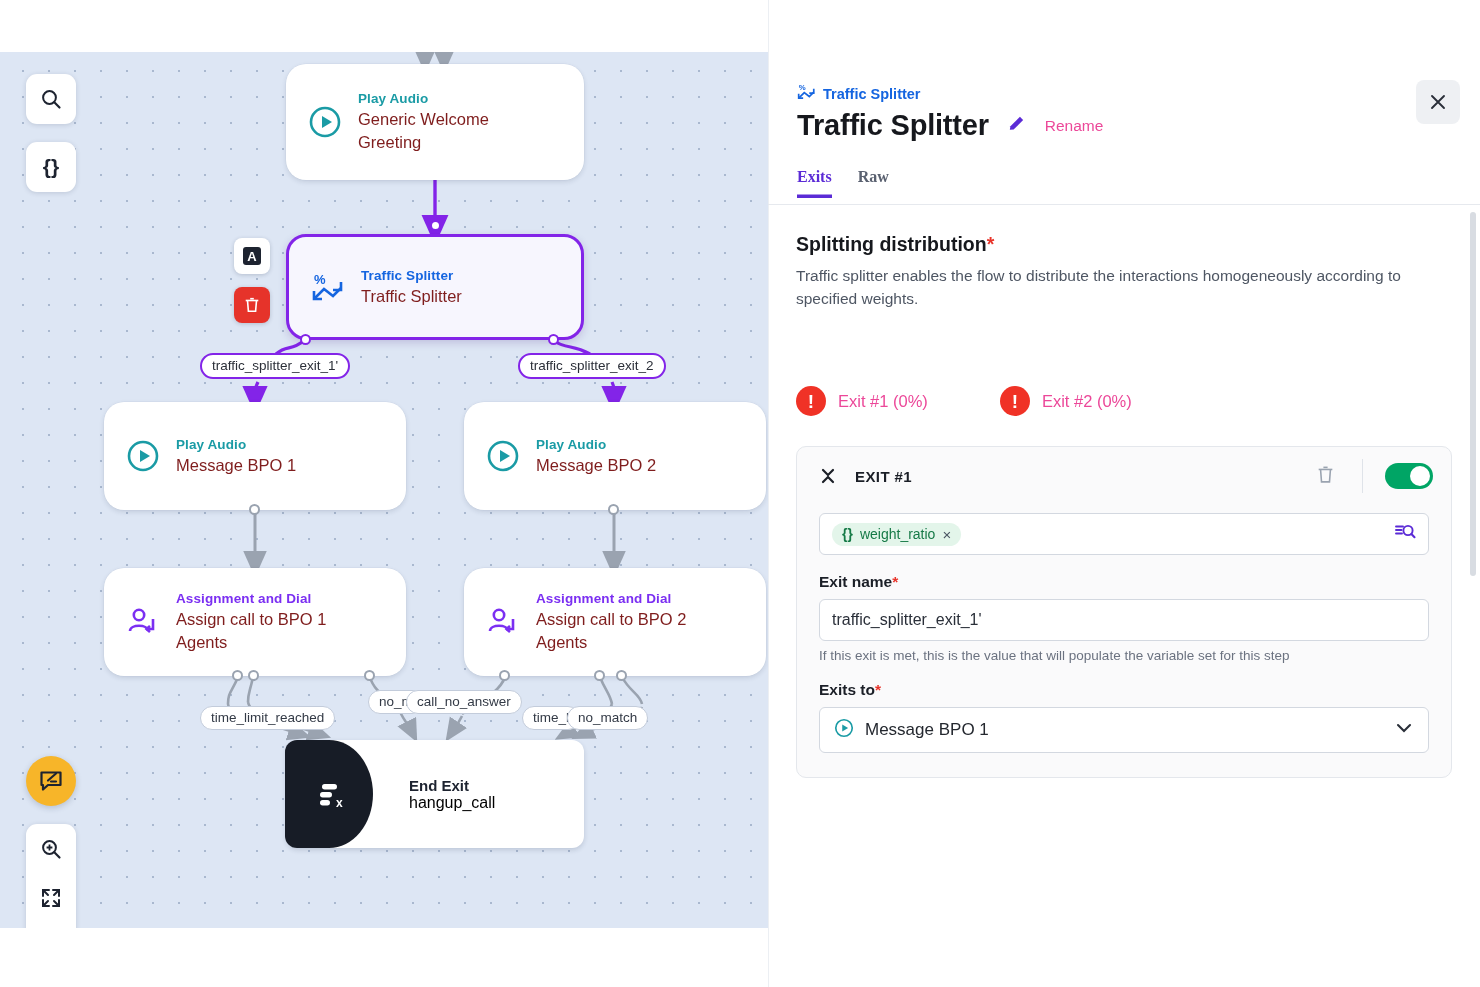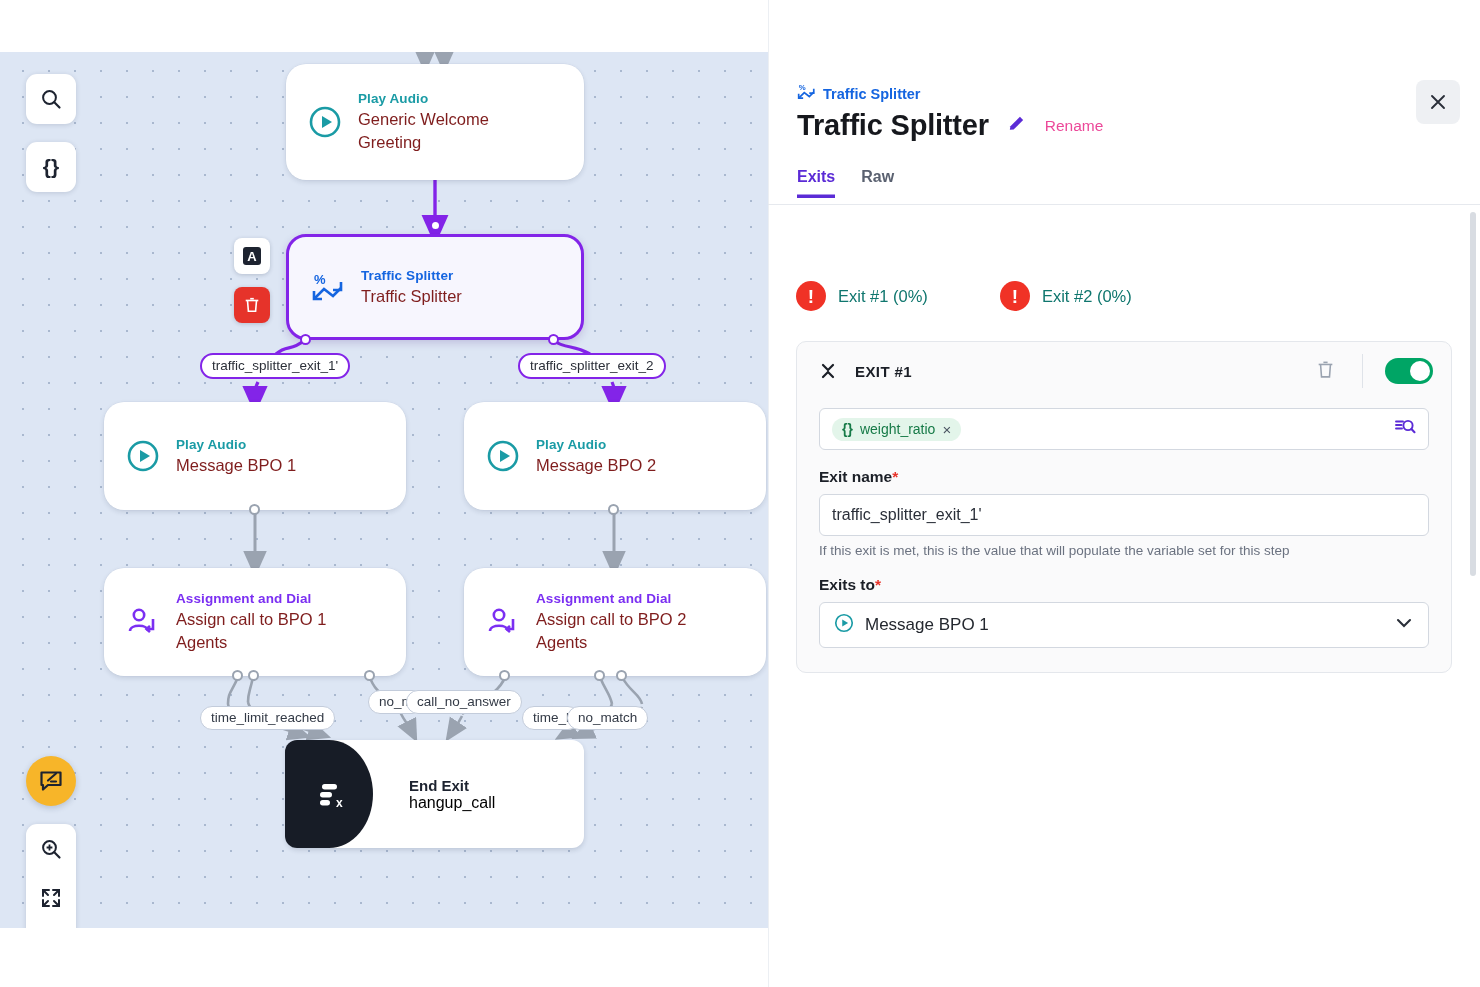--- a/index.html
+++ b/index.html
@@ -115,39 +115,39 @@
   .p-title-row{ display:flex; align-items:flex-end; gap:18px; margin-top:4px; }
   .p-title{ font-size:29px; font-weight:bold; color:#16181d; letter-spacing:-.2px;}
   .rename{ display:flex;align-items:center;gap:7px; padding-bottom:5px; }
   .rename .rtxt{ color:#ec4899; font-size:15.5px; font-weight:normal;padding-left:12px; }
   .closebtn{
     position:absolute; right:20px; top:80px; width:44px;height:44px;
     background:#eef0f3; border-radius:8px;
     display:flex;align-items:center;justify-content:center;
   }
 
-  .tabs{ display:flex; gap:26px; margin:26px 0 0 28px; }
+  .tabs{ display:flex; gap:26px; margin:26px 0 0 28px;font-family:Liberation Serif, serif; }
   .tab{ font-size:16px; font-weight:bold; color:#5a6170; padding-bottom:12px; }
   .tab.active{ color:#5b2bd6; box-shadow: inset 0 -3.5px 0 0 #5b2bd6; }
   .tabrule{ position:absolute; left:768px; width:712px; height:1px; background:#e6e9ee; top:204px;}
 
   .p-body{ position:absolute; left:0; top:205px; width:712px; height:782px; }
   .sec{ padding:0 36px 0 28px; }
   .sec-title{ font-size:19.5px; font-weight:bold; color:#16181d; margin-top:28px;}
   .req{ color:#e8342a; font-weight:bold; }
   .sec-desc{ font-size:15.5px; color:#4e5663; line-height:23px; margin-top:8px; max-width:650px;}
 
   .exit-chips{ display:flex; gap:72px; margin:76px 0 0 28px; }
   .chip-exit{ display:flex; align-items:center; gap:12px; }
   .chip-exit .warn{
     width:30px;height:30px;border-radius:50%;background:#f03226;
     display:flex;align-items:center;justify-content:center;
     color:#fff; font-size:19px; font-weight:bold; line-height:1;
   }
-  .chip-exit .ctxt{ font-size:16.5px; color:#0f766e; }
+  .chip-exit .ctxt{ font-size:16.5px; color:#ec4899; }
 
   .card{
     margin:30px 28px 0 28px; background:#fafafb;
     border:1px solid #e4e7ec; border-radius:10px;
     box-sizing:border-box;
   }
   .card-head{ display:flex;align-items:center; height:58px; padding:0 18px 0 22px; }
   .card-head .chev{ width:18px; display:flex;flex-direction:column;align-items:center; }
   .card-head .ctitle{ font-size:15px; font-weight:bold; color:#1b1f27; margin-left:18px; letter-spacing:.4px;}
   .card-head .spacer{ flex:1 1 auto; }
@@ -438,20 +438,26 @@
     </div>
 
     <div class="tabs">
       <div class="tab active">Exits</div>
       <div class="tab">Raw</div>
     </div>
   </div>
   <div class="tabrule"></div>
 
   <div class="p-body" style="left:768px;">
+    <div class="sec">
+      <div class="sec-title">
+        <span>Splitting distribution</span><span class="req">*</span>
+      </div>
+      <div class="sec-desc">Traffic splitter enables the flow to distribute the interactions homogeneously according to specified weights.</div>
+    </div>
 
     <div class="exit-chips">
       <div class="chip-exit">
         <span class="warn">!</span>
         <span class="ctxt">Exit #1 (0%)</span>
       </div>
       <div class="chip-exit">
         <span class="warn">!</span>
         <span class="ctxt">Exit #2 (0%)</span>
       </div>

